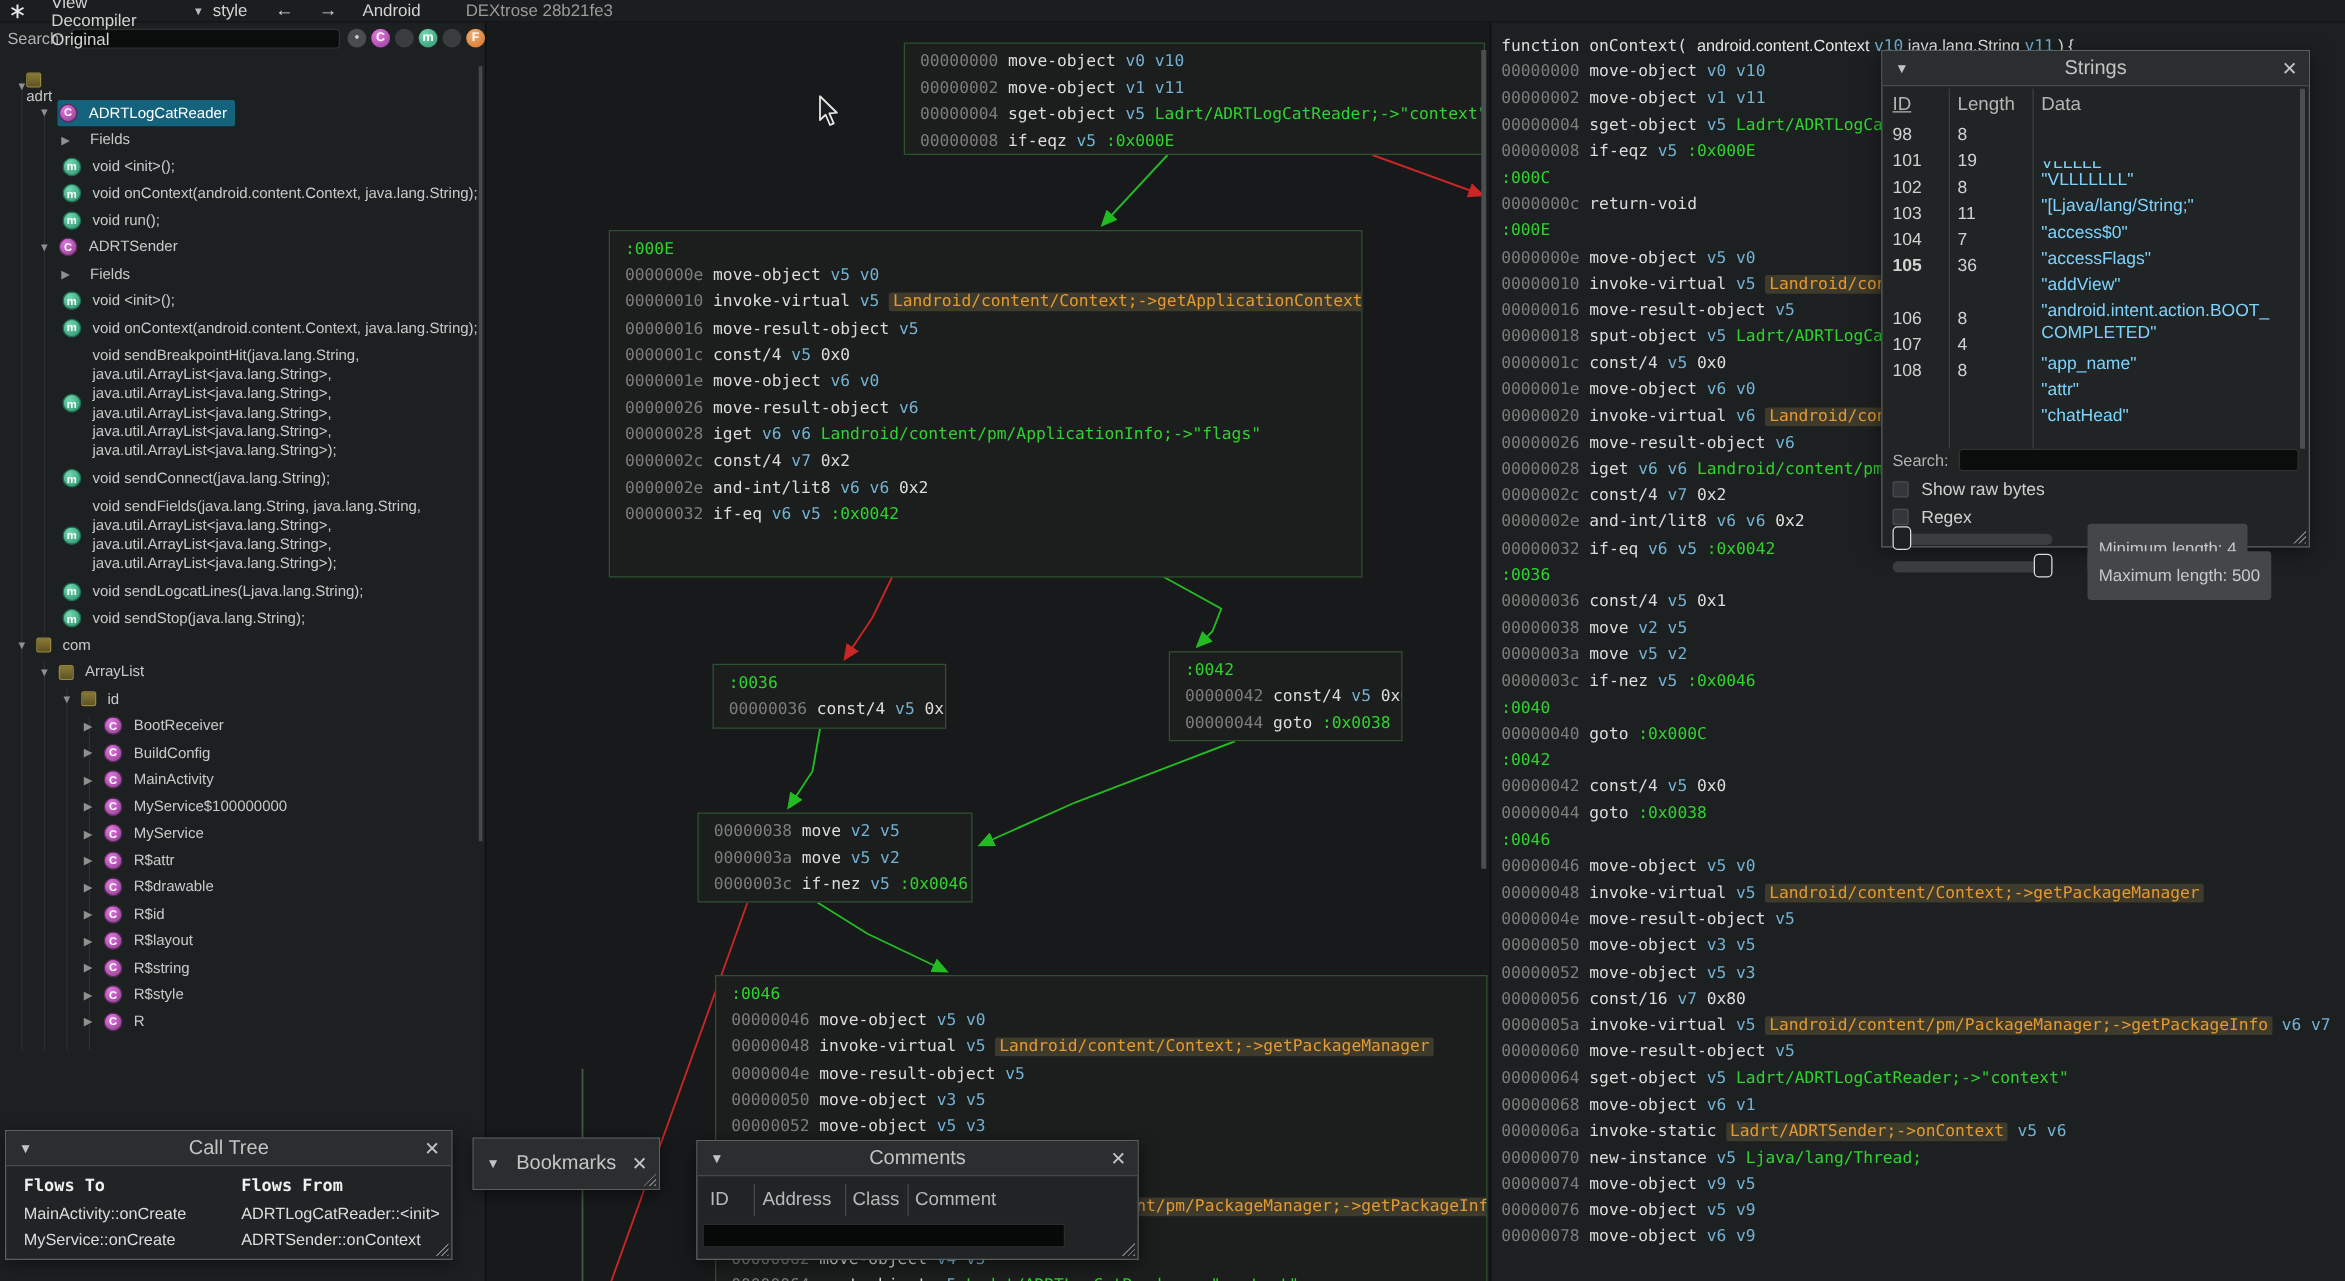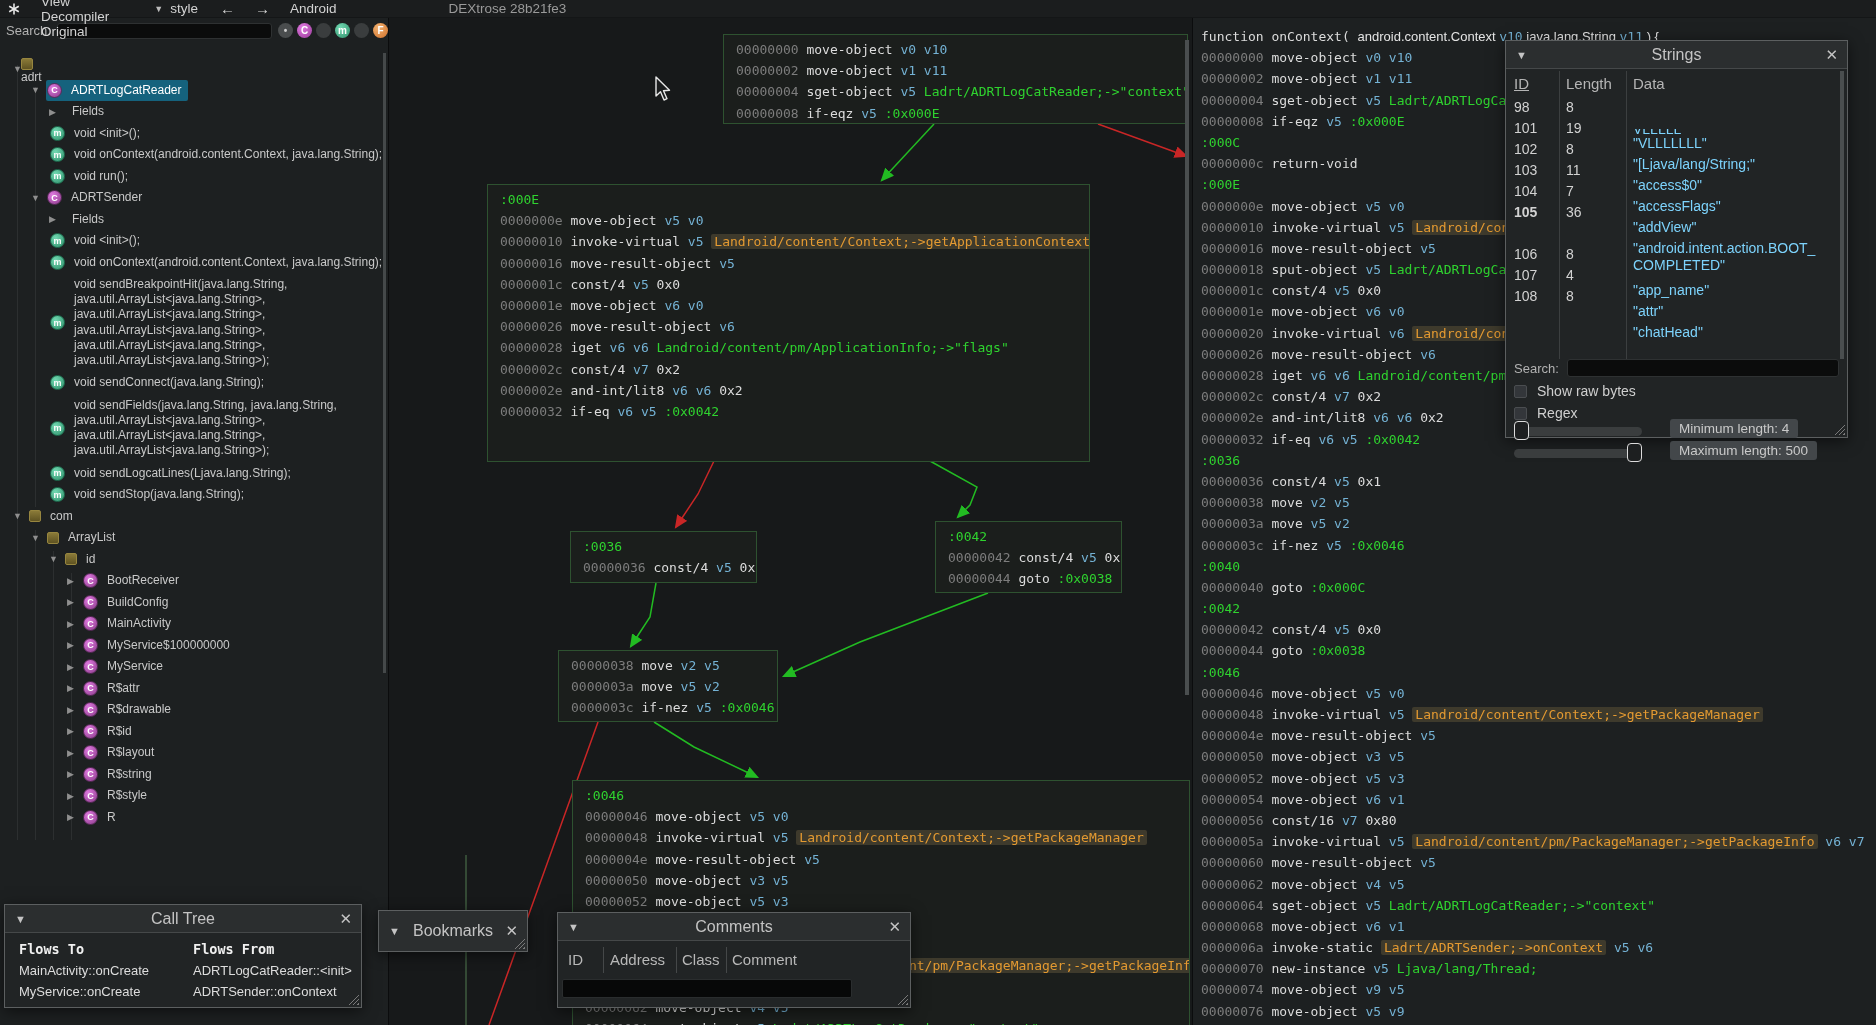--- a/index.html
+++ b/index.html
@@ -9,21 +9,21 @@
 
   
   .menubar { position:absolute; left:0; top:0; width:1876px; height:18px;
              background:#1b1d1e; display:flex; align-items:center; z-index:6;
              border-bottom:1px solid #141617; }
   .menubar .appicon { margin:0 10px 0 8px; display:flex; }
   .menu-item { color:#d3d3d3; font-size:13.5px; padding:0 11px; cursor:default; }
   .style-drop { margin-left:34px; color:#d3d3d3; font-size:13.5px; display:flex; align-items:center; gap:7px; }
   .nav-arrow { color:#d8d8d8; font-size:15px; padding:0 10px; }
   .platform { color:#d3d3d3; font-size:13.5px; padding:0 10px; }
-  .win-title { color:#9a9a9a; font-size:13.5px; margin-left:102px; }
+  .win-title { color:#9a9a9a; font-size:13.5px; margin-left:26px; }
 
   
   .tree-panel { position:absolute; left:0; top:18px; width:389px; height:1007px;
                 background:#1d2021; z-index:4; border-right:1px solid #0b0c0d; }
   .searchrow { position:absolute; left:0; top:0; width:100%; height:25px; display:flex; align-items:center; }
   .searchrow .lbl { color:#b2b2b2; font-size:13px; margin-left:6px; }
   .searchrow input { margin-left:6px; width:216px; height:16px; background:#0b0c0c;
                      border:1px solid #2e3132; border-radius:3px; color:#ddd; font-size:12px; padding:0 5px; outline:none; }
   .ficons { display:flex; align-items:center; gap:4px; margin-left:6px; }
   .ficon { width:15px; height:15px; border-radius:50%; font-size:10px; font-weight:bold;
@@ -86,21 +86,21 @@
   .s-data { color:#7dd3fc;margin-top:36px; }
   .s-search-row { position:absolute; display:flex; align-items:center; }
   .s-search-row .lbl { color:#b2b2b2; font-size:13px; }
   .s-search-row input { margin-left:8px; width:272px; height:18px; background:#0b0c0c;
         border:1px solid #2e3132; border-radius:3px; color:#ddd; font-size:12px; padding:0 5px; outline:none; }
   .chk { width:13px; height:13px; background:#33363a; border:1px solid #4a4d50; border-radius:2px; flex:0 0 auto; }
   .chk-lbl { color:#cfcfcf; font-size:14px; margin-left:10px; }
   .sl-track { position:absolute; width:128px; height:9px; background:#3a3d3e; border-radius:5px; top:6px; }
   .sl-thumb { position:absolute; width:15px; height:19px; background:#1d1f20; border:1px solid #dcdcdc; border-radius:4px; top:0px; }
   .badge { position:absolute; left:156px; top:-2px; background:#43474a; border-radius:3px;
-           color:#c9c9c9; font-size:13.5px; padding:2px 9px; white-space:nowrap; }
+           color:#c9c9c9; font-size:13.5px; padding:12px 9px; white-space:nowrap; }
 
   
   .ct-colhdr { position:absolute; color:#f0f0f0; font-family:"DejaVu Sans Mono", monospace;
                font-weight:bold; font-size:13.5px; }
   .ct-item { position:absolute; color:#dddddd; font-size:13px; white-space:nowrap; }
 
   
   .c-colhdr { position:absolute; color:#b8b8b8; font-size:15px; }
   .c-div { position:absolute; width:1px; background:#454849; }
   .c-input { position:absolute; background:#070808; border:1px solid #2a2d2e; border-radius:2px; height:19px;
@@ -243,25 +243,23 @@
       <div class="dline"><span class="sg-a">00000040 </span><span class="sg-t">goto </span><span class="sg-g">:0x000C</span></div>
       <div class="dline"><span class="sg-g">:0042</span></div>
       <div class="dline"><span class="sg-a">00000042 </span><span class="sg-t">const/4 </span><span class="sg-r">v5 </span><span class="sg-t">0x0</span></div>
       <div class="dline"><span class="sg-a">00000044 </span><span class="sg-t">goto </span><span class="sg-g">:0x0038</span></div>
       <div class="dline"><span class="sg-g">:0046</span></div>
       <div class="dline"><span class="sg-a">00000046 </span><span class="sg-t">move-object </span><span class="sg-r">v5 v0</span></div>
       <div class="dline"><span class="sg-a">00000048 </span><span class="sg-t">invoke-virtual </span><span class="sg-r">v5 </span><span class="sg-o">Landroid/content/Context;-&gt;getPackageManager</span></div>
       <div class="dline"><span class="sg-a">0000004e </span><span class="sg-t">move-result-object </span><span class="sg-r">v5</span></div>
       <div class="dline"><span class="sg-a">00000050 </span><span class="sg-t">move-object </span><span class="sg-r">v3 v5</span></div>
       <div class="dline"><span class="sg-a">00000052 </span><span class="sg-t">move-object </span><span class="sg-r">v5 v3</span></div>
-      <div class="dline"><span class="sg-a">00000054 </span><span class="sg-t">move-object </span><span class="sg-r">v6 v1</span></div>
       <div class="dline"><span class="sg-a">00000056 </span><span class="sg-t">const/16 </span><span class="sg-r">v7 </span><span class="sg-t">0x80</span></div>
       <div class="dline"><span class="sg-a">0000005a </span><span class="sg-t">invoke-virtual </span><span class="sg-r">v5 </span><span class="sg-o">Landroid/content/pm/PackageManager;-&gt;getPackageInfo</span><span class="sg-r"> v6 v7</span></div>
       <div class="dline"><span class="sg-a">00000060 </span><span class="sg-t">move-result-object </span><span class="sg-r">v5</span></div>
-      <div class="dline"><span class="sg-a">00000062 </span><span class="sg-t">move-object </span><span class="sg-r">v4 v5</span></div>
       <div class="dline"><span class="sg-a">00000064 </span><span class="sg-t">sget-object </span><span class="sg-r">v5 </span><span class="sg-g">Ladrt/ADRTLogCatReader;-&gt;"context"</span></div>
       <div class="dline"><span class="sg-a">00000068 </span><span class="sg-t">move-object </span><span class="sg-r">v6 v1</span></div>
       <div class="dline"><span class="sg-a">0000006a </span><span class="sg-t">invoke-static </span><span class="sg-o">Ladrt/ADRTSender;-&gt;onContext</span><span class="sg-r"> v5 v6</span></div>
       <div class="dline"><span class="sg-a">00000070 </span><span class="sg-t">new-instance </span><span class="sg-r">v5 </span><span class="sg-g">Ljava/lang/Thread;</span></div>
       <div class="dline"><span class="sg-a">00000074 </span><span class="sg-t">move-object </span><span class="sg-r">v9 v5</span></div>
       <div class="dline"><span class="sg-a">00000076 </span><span class="sg-t">move-object </span><span class="sg-r">v5 v9</span></div>
       <div class="dline"><span class="sg-a">00000078 </span><span class="sg-t">move-object </span><span class="sg-r">v6 v9</span></div>
     </div>
 
   <div class="tree-panel">

